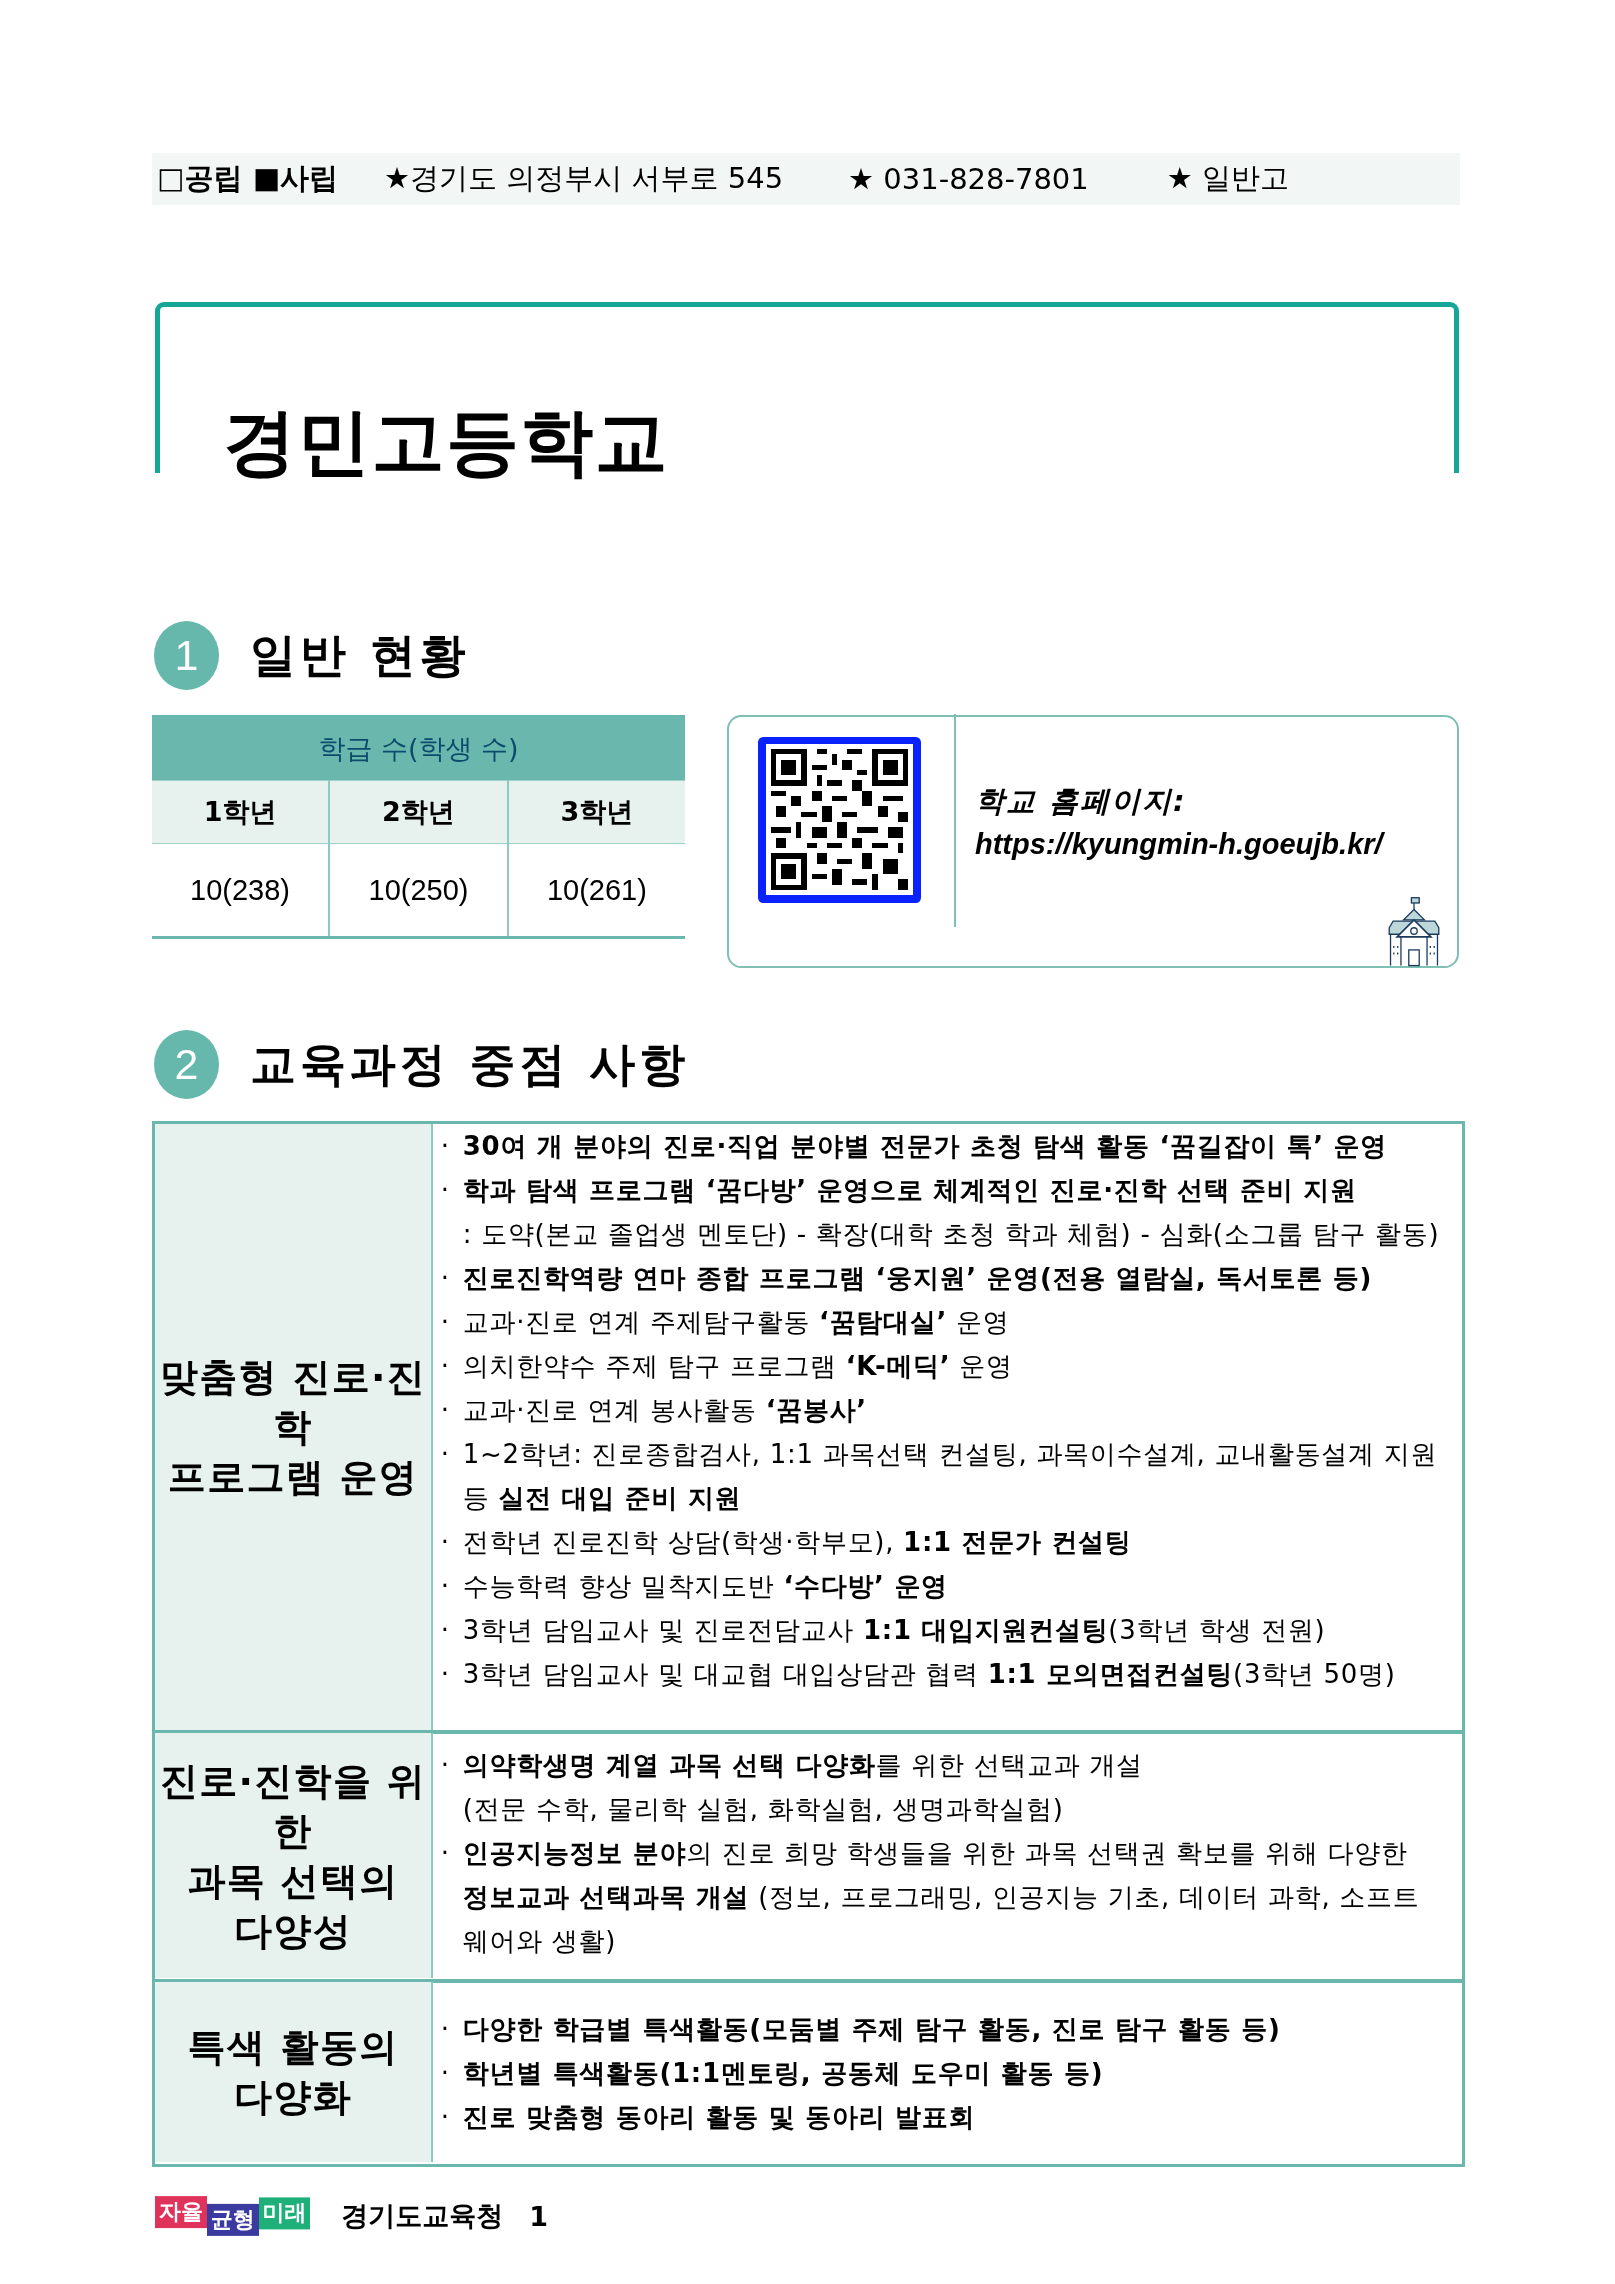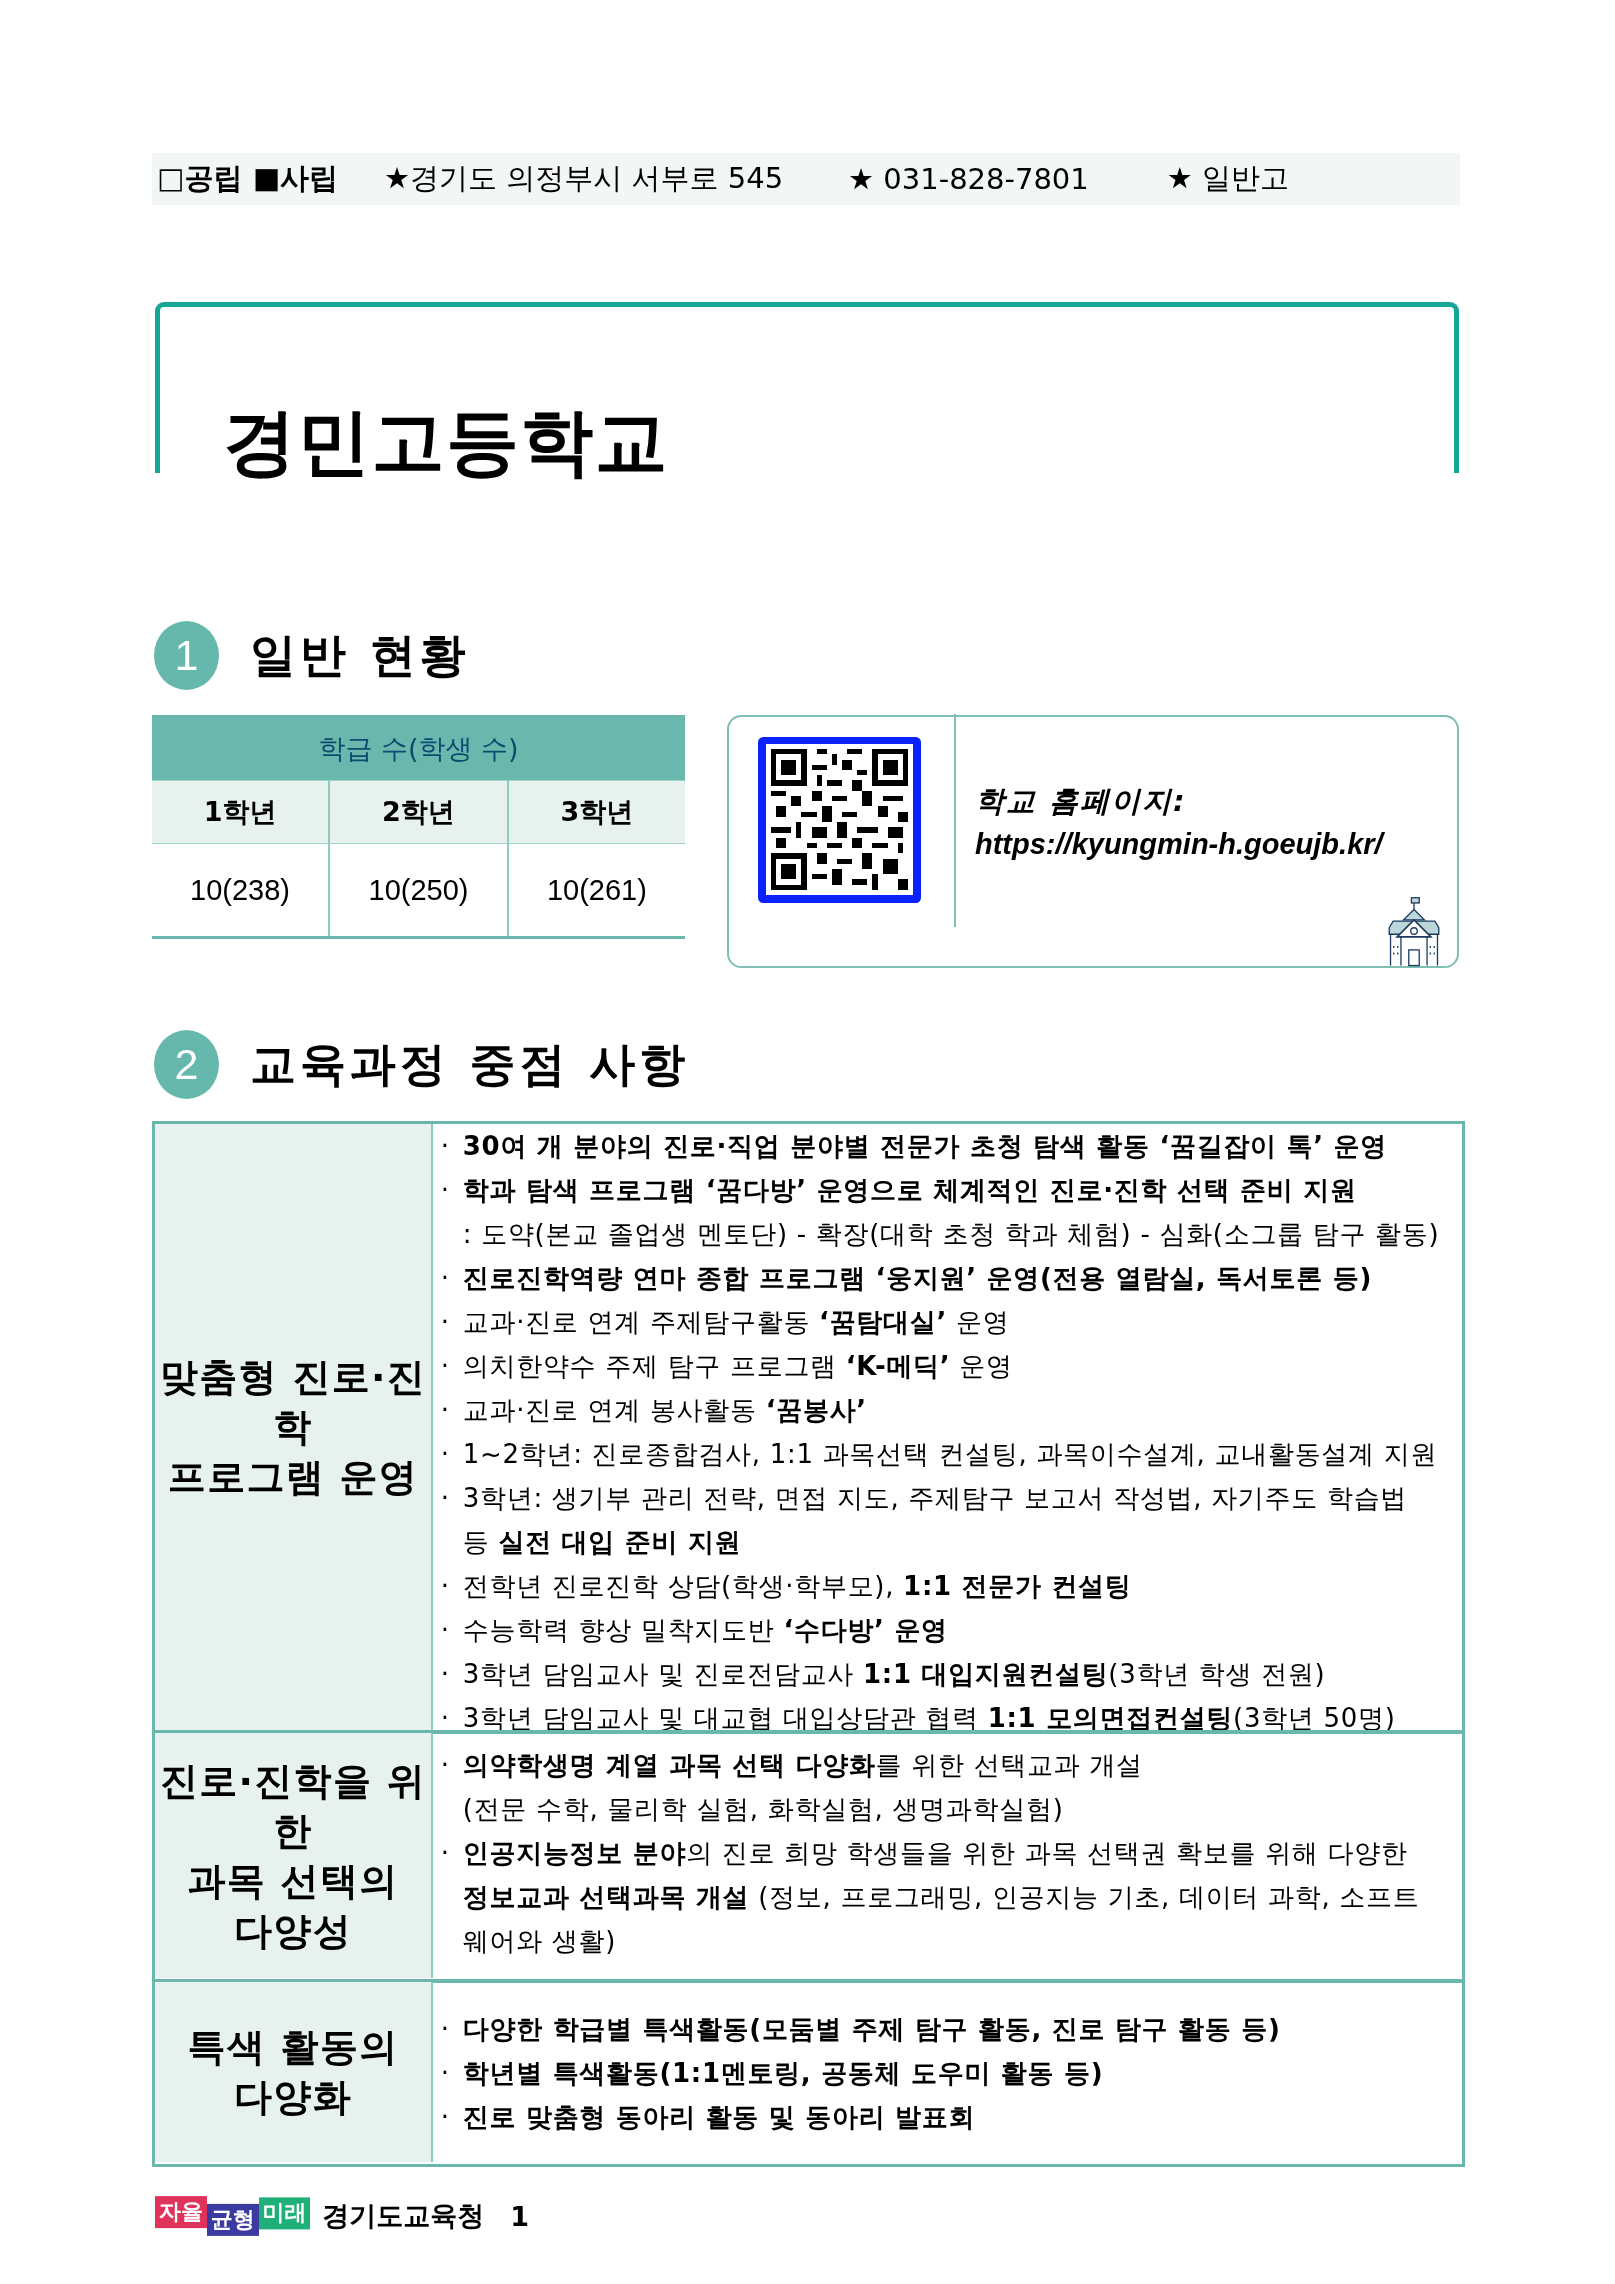--- a/index.html
+++ b/index.html
@@ -49,21 +49,21 @@
   .line .dot { display:inline-block; width:22px; }
   .line.cont { padding-left:22px; }
   b { font-weight:bold; }
 
   
   .footer { left:155px; top:2198px; display:flex; align-items:center; }
   .badge { display:inline-block; color:#fff; font-weight:bold; font-size:22px; padding:2.6px 3.9px; line-height:26px; }
   .badge.b1 { background:#e0335c; transform:translateY(-3.9px); }
   .badge.b2 { background:#3b3aa0; transform:translateY(3.9px); }
   .badge.b3 { background:#1fb07a; transform:translateY(-2.6px); }
-  .footer-org { margin-left:12px; font-size:27px; font-weight:bold; }
+  .footer-org { margin-left:31px; font-size:27px; font-weight:bold; }
   .footer-page { margin-left:26px; font-size:27px; font-weight:bold; }
 </style>
 </head>
 <body>
 
 <div class="abs info-bar">
   <span class="info-type">□공립 ■사립</span>
   <span class="info-addr">★경기도 의정부시 서부로 545</span>
   <span class="info-phone">★ 031-828-7801</span>
   <span class="info-kind">★ 일반고</span>
@@ -199,21 +199,20 @@
       </div>
     <div class="row-body" style="padding-top:0px;">
         <div class="line"><span class="dot">·</span><b>30여 개 분야의 진로·직업 분야별 전문가 초청 탐색 활동 ‘꿈길잡이 톡’ 운영</b></div>
         <div class="line"><span class="dot">·</span><b>학과 탐색 프로그램 ‘꿈다방’ 운영으로 체계적인 진로·진학 선택 준비 지원</b></div>
         <div class="line cont"><span>  : 도약(본교 졸업생 멘토단) - 확장(대학 초청 학과 체험) - 심화(소그룹 탐구 활동)</span></div>
         <div class="line"><span class="dot">·</span><b>진로진학역량 연마 종합 프로그램 ‘웅지원’ 운영(전용 열람실, 독서토론 등)</b></div>
         <div class="line"><span class="dot">·</span><span>교과·진로 연계 주제탐구활동 </span><b>‘꿈탐대실’</b><span> 운영</span></div>
         <div class="line"><span class="dot">·</span><span>의치한약수 주제 탐구 프로그램 </span><b>‘K-메딕’</b><span> 운영</span></div>
         <div class="line"><span class="dot">·</span><span>교과·진로 연계 봉사활동 </span><b>‘꿈봉사’</b></div>
         <div class="line"><span class="dot">·</span><span>1~2학년: 진로종합검사, 1:1 과목선택 컨설팅, 과목이수설계, 교내활동설계 지원</span></div>
-        <div class="line"><span class="dot">·</span><span>3학년: 생기부 관리 전략, 면접 지도, 주제탐구 보고서 작성법, 자기주도 학습법</span></div>
         <div class="line cont"><span>등 </span><b>실전 대입 준비 지원</b></div>
         <div class="line"><span class="dot">·</span><span>전학년 진로진학 상담(학생·학부모), </span><b>1:1 전문가 컨설팅</b></div>
         <div class="line"><span class="dot">·</span><span>수능학력 향상 밀착지도반 </span><b>‘수다방’ 운영</b></div>
         <div class="line"><span class="dot">·</span><span>3학년 담임교사 및 진로전담교사 </span><b>1:1 대입지원컨설팅</b><span>(3학년 학생 전원)</span></div>
         <div class="line"><span class="dot">·</span><span>3학년 담임교사 및 대교협 대입상담관 협력 </span><b>1:1 모의면접컨설팅</b><span>(3학년 50명)</span></div>
       </div>
   </div>
   <div class="row-sep" style="top:606px;"></div>
   <div class="row" id="row1" style="top:609px; height:245px;">
     <div class="row-label">

